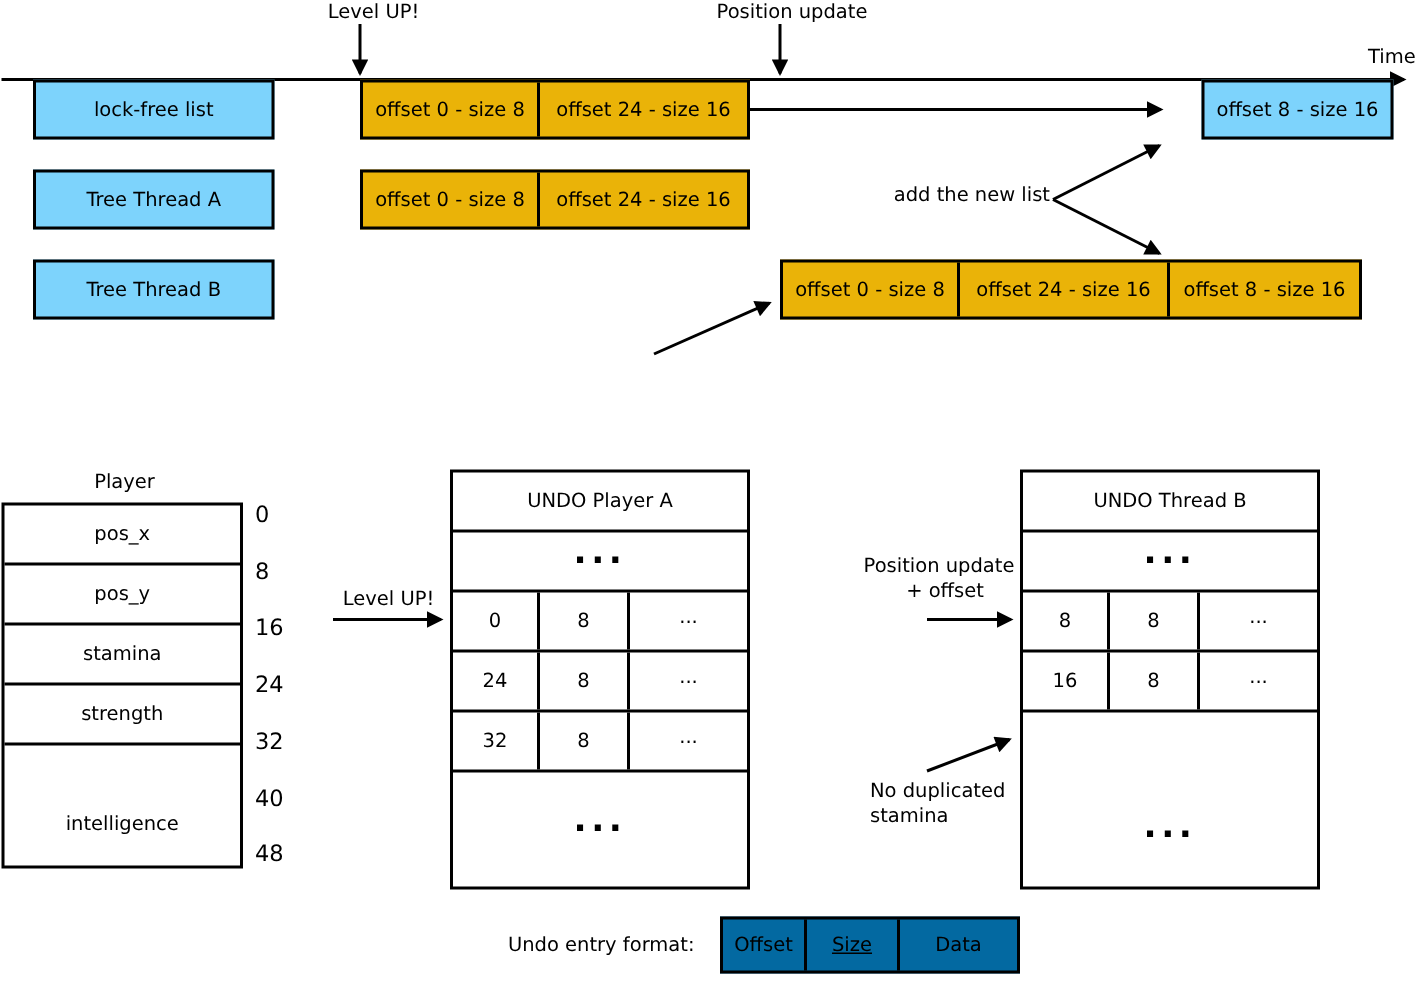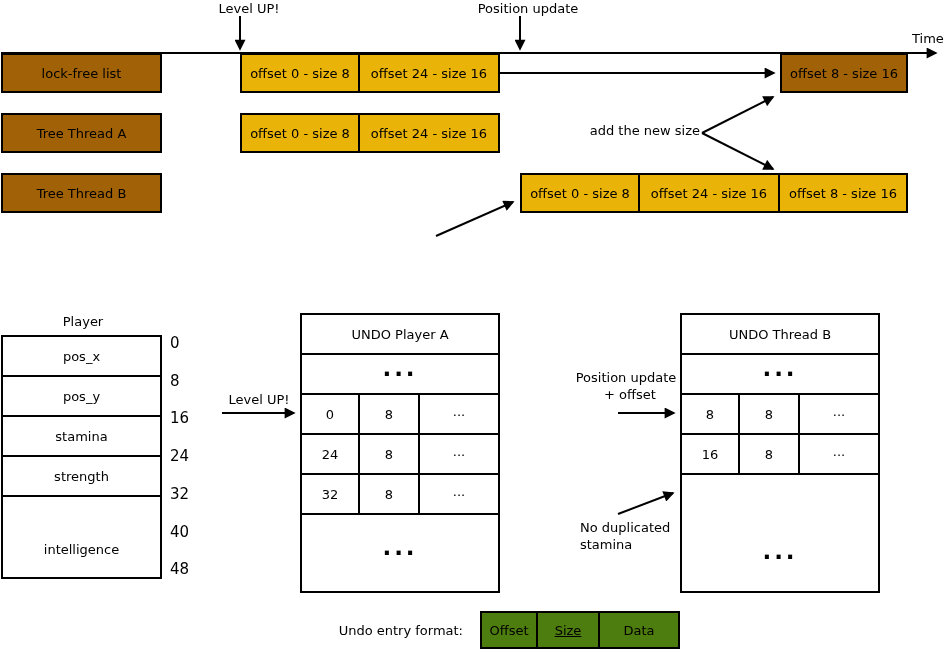--- a/index.html
+++ b/index.html
@@ -4,22 +4,22 @@
 <style>
   html,body{margin:0;padding:0;background:#ffffff;}
   .canvas{
     position:relative;width:944px;height:654px;background:#ffffff;
     font-family:"DejaVu Sans",sans-serif;font-size:13px;color:#000;
     overflow:hidden;
   }
   .arrows{position:absolute;left:0;top:0;pointer-events:none;}
   .arrows line{stroke:#000;stroke-width:2;}
   .box{
-    position:absolute;border:2px solid #000;background:#a16207;box-sizing:border-box;
-    display:flex;align-items:center;justify-content:center;text-align:center;white-space:nowrap;
+    position:absolute;border:2px solid #000;background:#7dd3fc;box-sizing:border-box;
+    display:flex;align-items:center;justify-content:center;text-align:center;white-space:nowrap;margin-left:21px;
   }
   .hgroup{
     position:absolute;border:2px solid #000;background:#eab308;box-sizing:border-box;
     display:flex;
   }
   .g-cell{
     display:flex;align-items:center;justify-content:center;box-sizing:border-box;
     border-right:2px solid #000;white-space:nowrap;height:100%;
   }
   .g-cell:last-child{border-right:none;flex:1;}
@@ -61,21 +61,21 @@
   .u-cell.w2{width:60px;}
   .u-cell:last-child{border-right:none;flex:1;}
   .u-bottom{flex:1;display:flex;align-items:center;justify-content:center;}
   .bigdots{font-weight:bold;font-size:23px;letter-spacing:3px;transform:translateY(-6px);display:inline-block;}
   .bigdots.lower{transform:translateY(18px);}
   .dots-sm{position:relative;top:-3px;}
 
   
   .fmt{
     position:absolute;left:480px;top:611px;width:200px;height:38px;
-    border:2px solid #000;background:#4d7c0f;box-sizing:border-box;display:flex;
+    border:2px solid #000;background:#0369a1;box-sizing:border-box;display:flex;
   }
   .f-cell{
     display:flex;align-items:center;justify-content:center;box-sizing:border-box;
     border-right:2px solid #000;
   }
   .f-cell.f1{width:56px;}
   .f-cell.f2{width:62px;text-decoration:underline;}
   .f-cell:last-child{border-right:none;flex:1;}
 </style>
 </head>
@@ -118,21 +118,21 @@
     <div class="g-cell">offset 24 - size 16</div>
   </div>
 
   <div class="box" style="left:1px;top:173px;width:161px;height:40px;">Tree Thread B</div>
   <div class="hgroup" style="left:520px;top:173px;width:388px;height:40px;">
     <div class="g-cell gw1">offset 0 - size 8</div>
     <div class="g-cell gw2">offset 24 - size 16</div>
     <div class="g-cell">offset 8 - size 16</div>
   </div>
 
-  <div class="label rx" style="left:700px;top:123px;">add the new size</div>
+  <div class="label rx" style="left:700px;top:123px;">add the new list</div>
 
   <div class="label cx" style="left:83px;top:314px;">Player</div>
   <div class="player">
     <div class="p-row">pos_x</div>
     <div class="p-row">pos_y</div>
     <div class="p-row">stamina</div>
     <div class="p-row">strength</div>
     <div class="p-row">intelligence</div>
   </div>
   <div class="offset-label" style="top:334px;">0</div>

